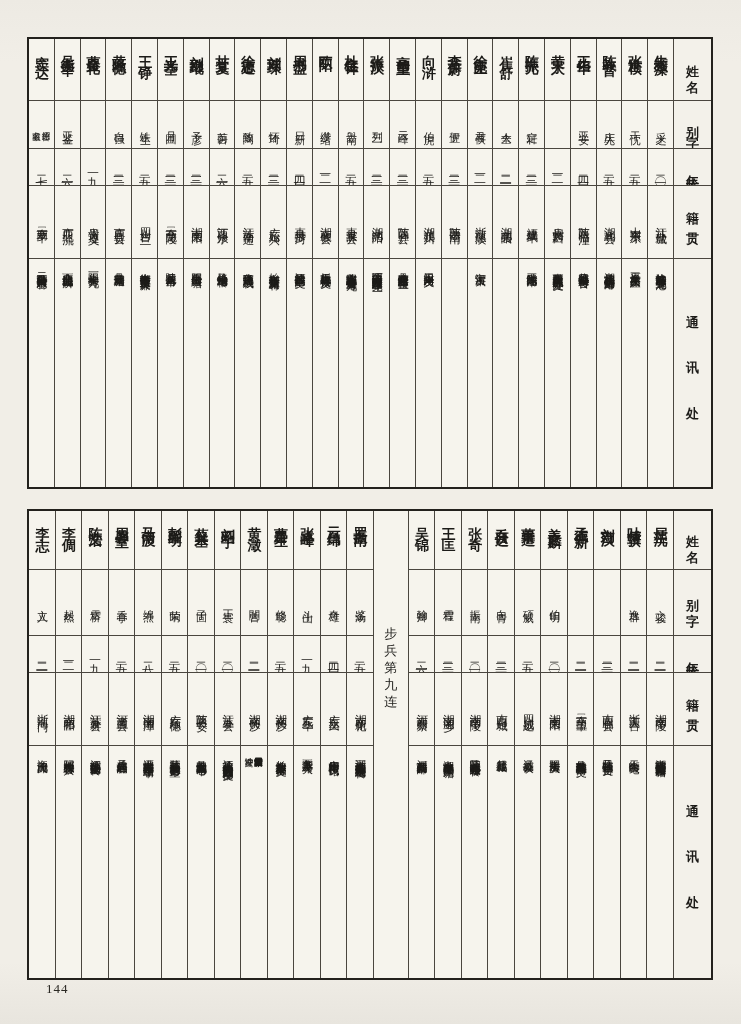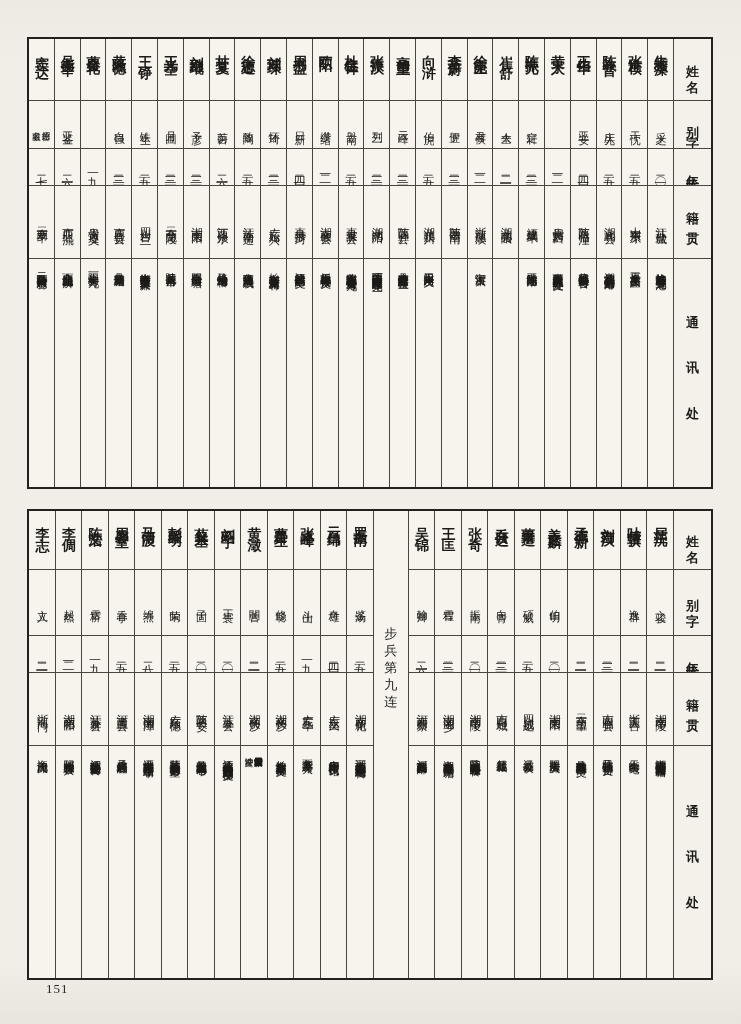--- a/index.html
+++ b/index.html
@@ -931,14 +931,14 @@
         </div>
         <div class="cell b-native">
           <span class="v native-txt">浙江海门</span>
         </div>
         <div class="cell b-addr top-align">
           <span class="v addr-txt">海门北岸大汾</span>
         </div>
       </div>
     </div>
 
-  <div class="page-number">151</div>
+  <div class="page-number">144</div>
 </div>
 
 </body></html>

